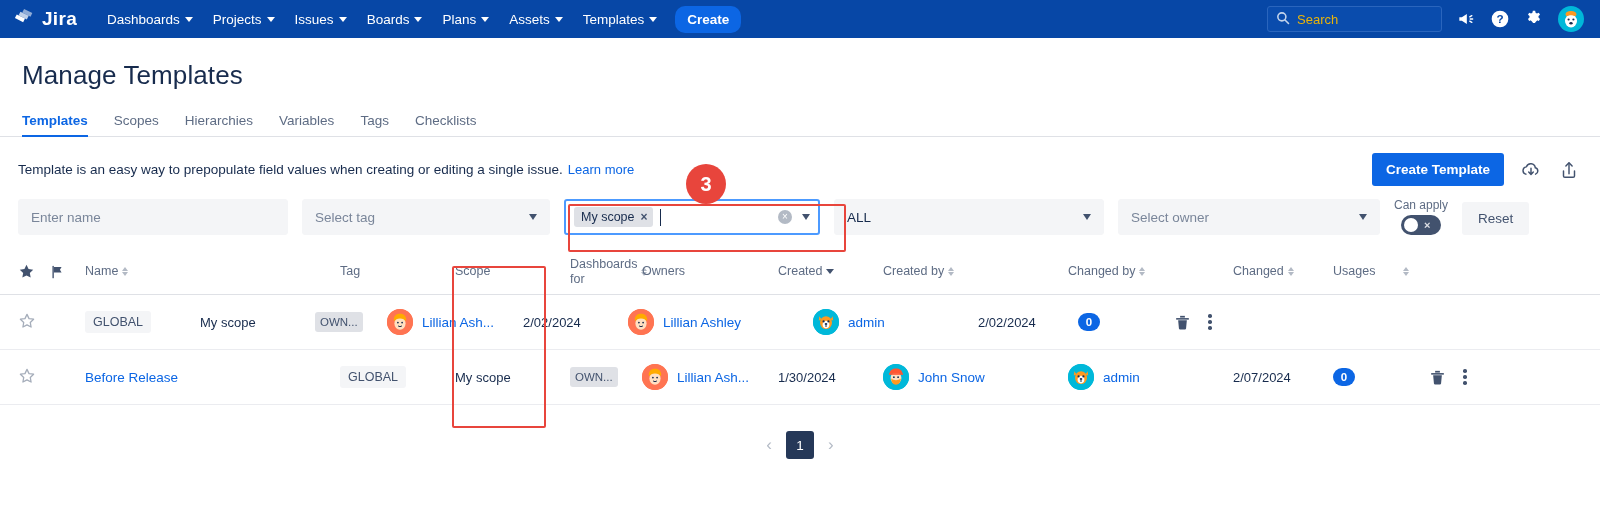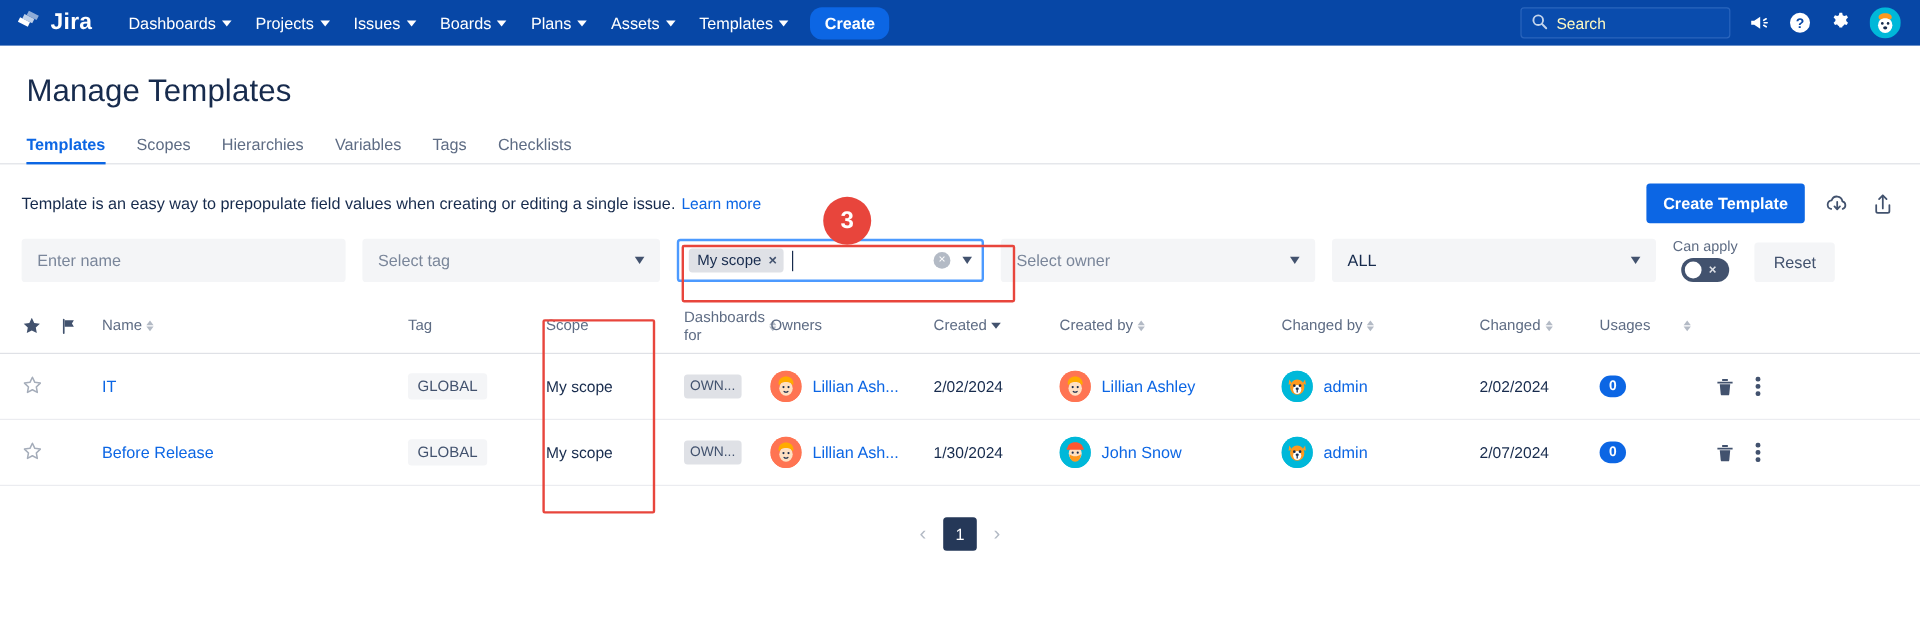--- a/index.html
+++ b/index.html
@@ -31,21 +31,21 @@
   .caret{ width:0;height:0;border-left:4px solid transparent;border-right:4px solid transparent;border-top:5px solid #ffffff; display:inline-block; }
   .create-btn{
     background:#0c66e4; color:#fff; font-weight:700; font-size:13.5px;
     padding:6px 12px; border-radius:10px; margin-left:8px; cursor:pointer;
   }
   .nav-right{ margin-left:auto; display:flex; align-items:center; gap:14px; padding-right:6px;}
   .search-box{
     width:175px; height:26px; background:#0a4cad; border:1px solid #2a65bd; border-radius:3px;
     display:flex; align-items:center; gap:7px; padding:0 8px; cursor:text;
   }
-  .search-box .ph{ color:#fef9c3; font-size:13px; }
+  .search-box .ph{ color:#eab308; font-size:13px; }
   .nav-ic{ cursor:pointer; display:flex; align-items:center; }
 
   
   .page-title{
     font-size:26px; font-weight:500; color:#172b4d; padding:22px 0 0 22px;
     letter-spacing:.1px;
   }
   .tabs{
     display:flex; align-items:flex-end; gap:26px; padding:16px 0 0 22px;
     border-bottom:1px solid #dfe1e6; margin-top:6px;
@@ -323,27 +323,27 @@
       <span class="chip">
         <span>My scope</span>
         <span class="chip-x">×</span>
       </span>
       <span class="caret-text"></span>
       <span class="clear-ic">×</span>
       <span class="chev-gray"></span>
     </div>
   </div>
 
+  <div class="field sel" id="f-avail">
+    <span class="val">ALL</span>
+    <span class="chev"></span>
+  </div>
+
   <div class="field sel" id="f-owner">
     <span>Select owner</span>
-    <span class="chev"></span>
-  </div>
-
-  <div class="field sel" id="f-avail">
-    <span class="val">ALL</span>
     <span class="chev"></span>
   </div>
 
   <div class="toggle-wrap">
     <span class="toggle-label">Can apply</span>
     <span class="toggle">
       <span class="knob"></span>
       <span class="x">×</span>
     </span>
   </div>
@@ -428,23 +428,20 @@
     <div class="th c-actions"></div>
   </div>
 
   <div class="trow tbody-row">
     <div class="c-star">
       <svg width="18" height="18" viewBox="0 0 24 24" fill="none" stroke="#a5adba" stroke-width="1.7" stroke-linejoin="round">
           <path d="M12 3.2l2.7 5.6 6.1.85-4.45 4.3 1.1 6.05L12 17.1 6.55 20l1.1-6.05L3.2 9.65l6.1-.85z"></path>
         </svg>
     </div>
     <div class="c-flag"></div>
-    <div class="c-name">
-      <span class="link">IT</span>
-    </div>
     <div class="c-tag">
       <span class="badge-tag">GLOBAL</span>
     </div>
     <div class="c-scope">
       <span class="cell-txt">My scope</span>
     </div>
     <div class="c-avail">
       <span class="badge-own">OWN...</span>
     </div>
     <div class="c-owners owner-cell" style="padding-left:14px">

